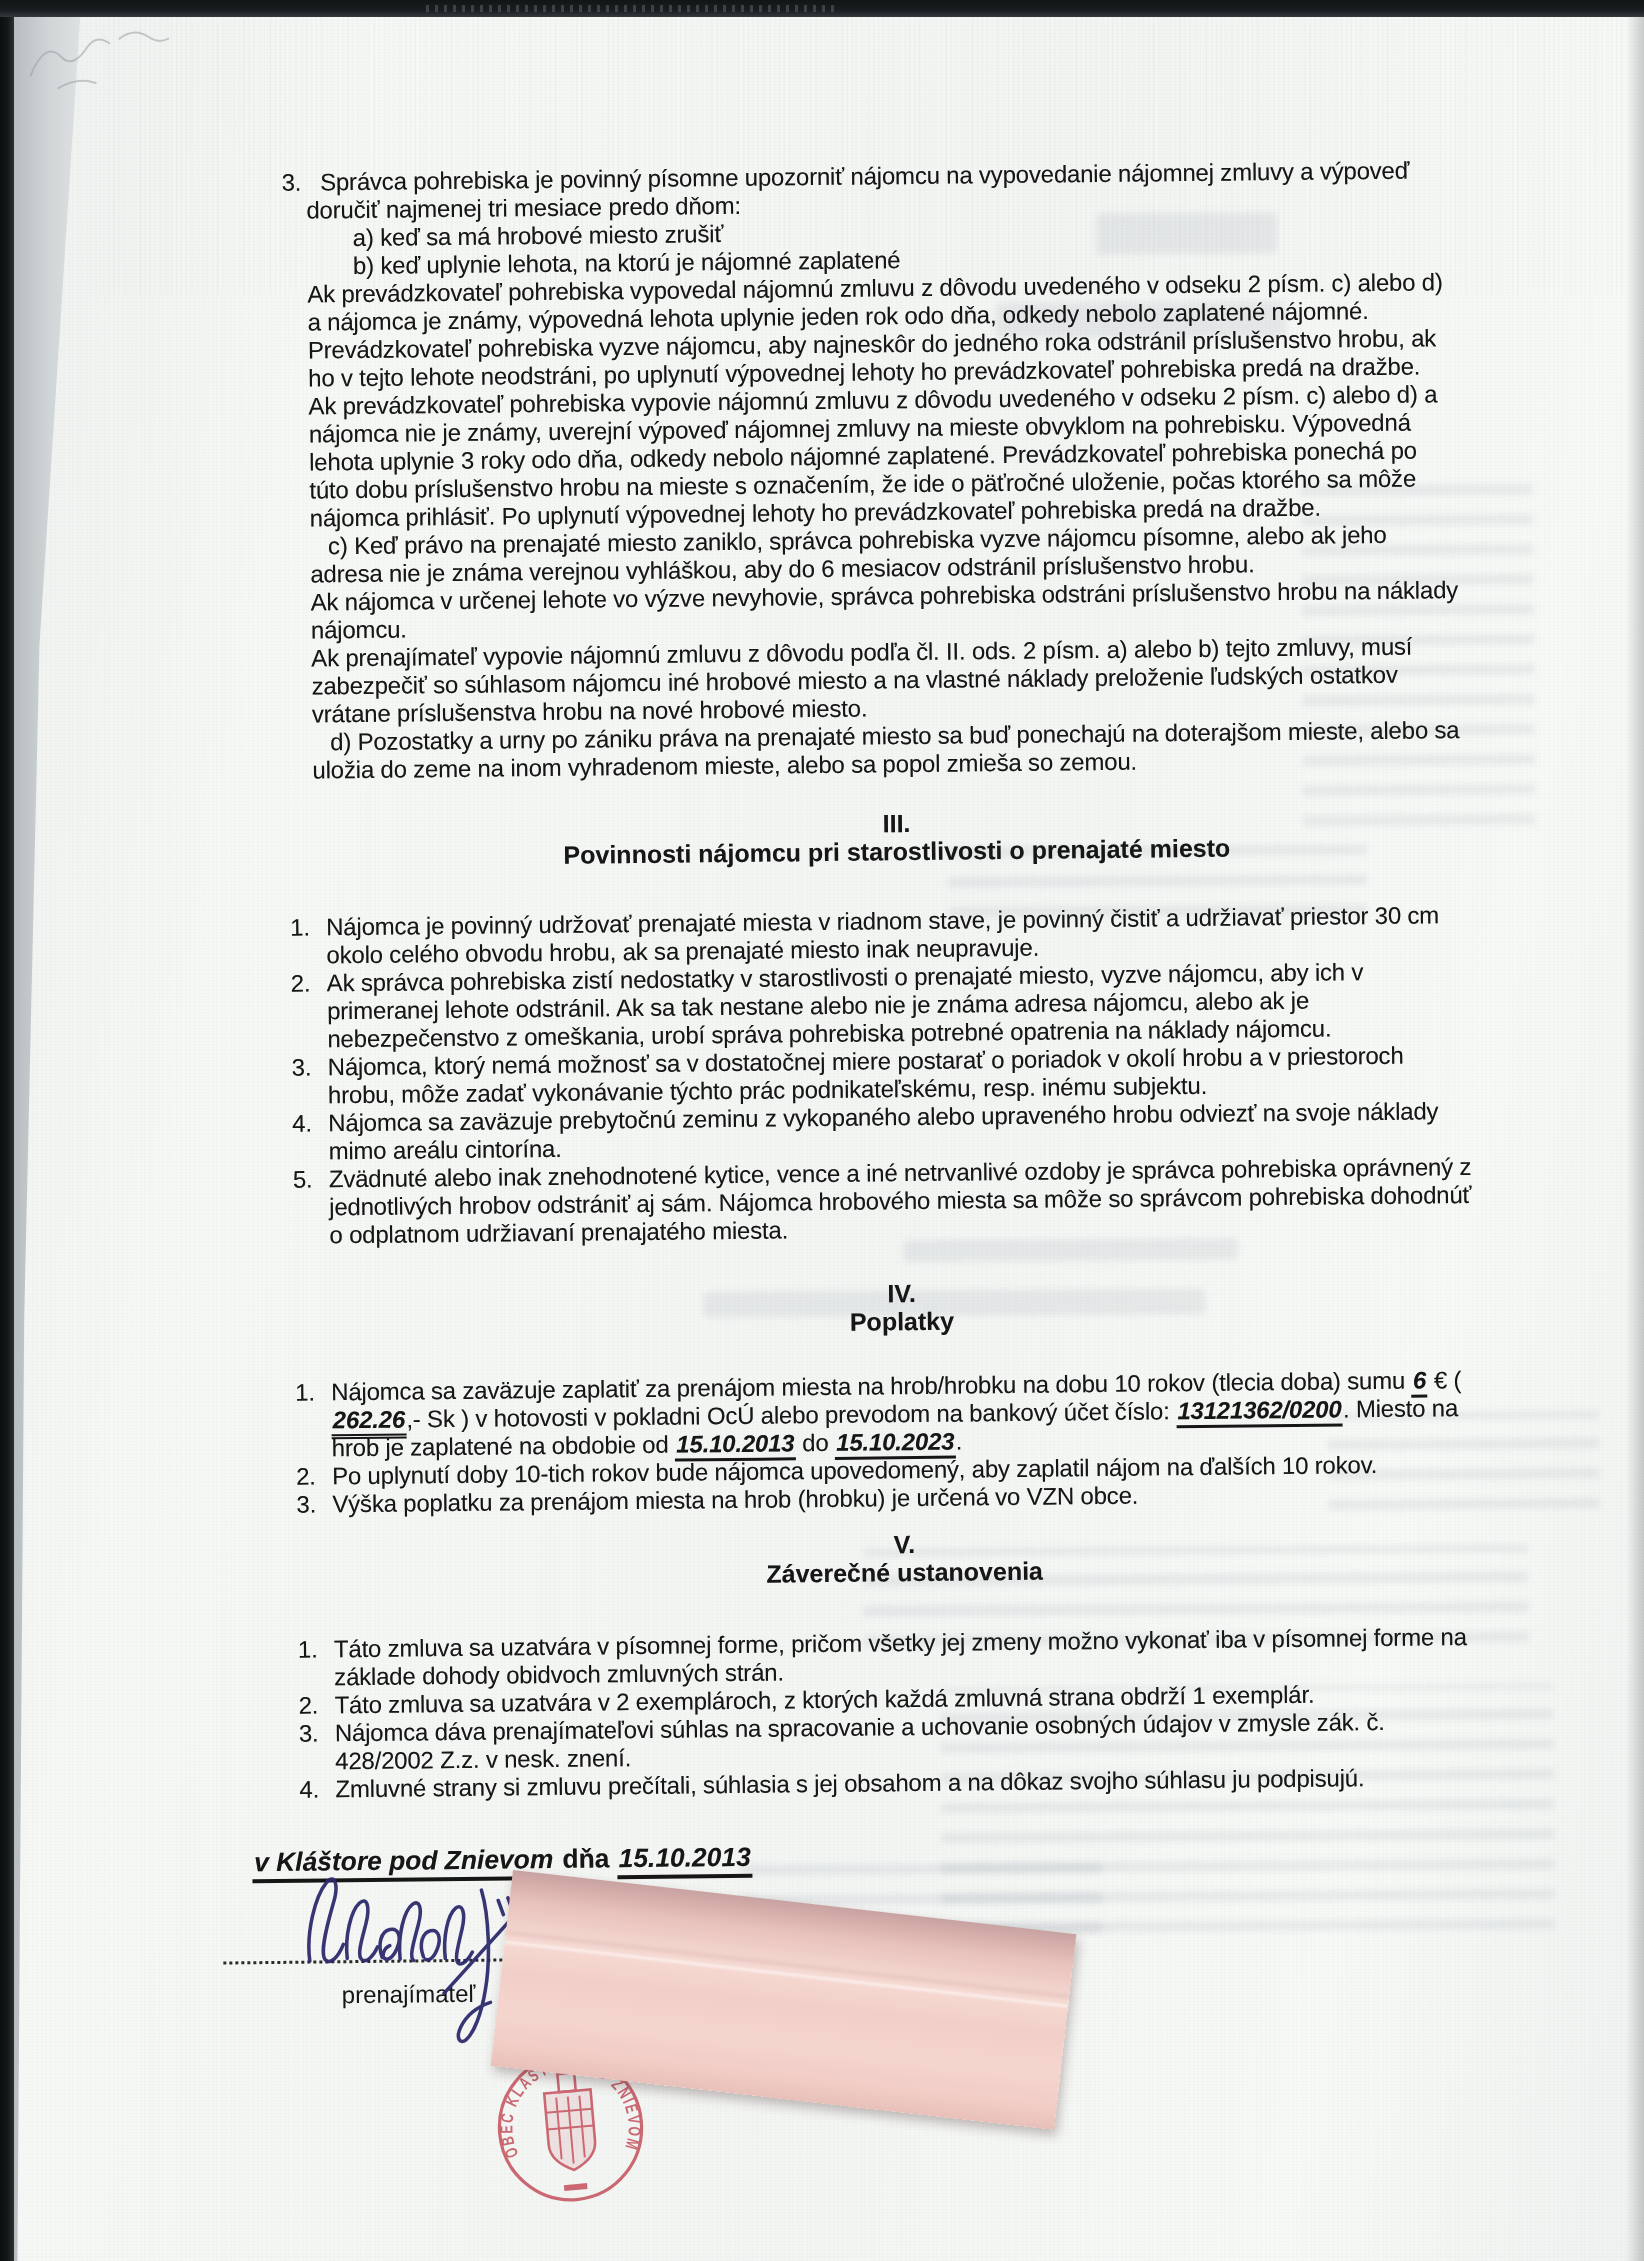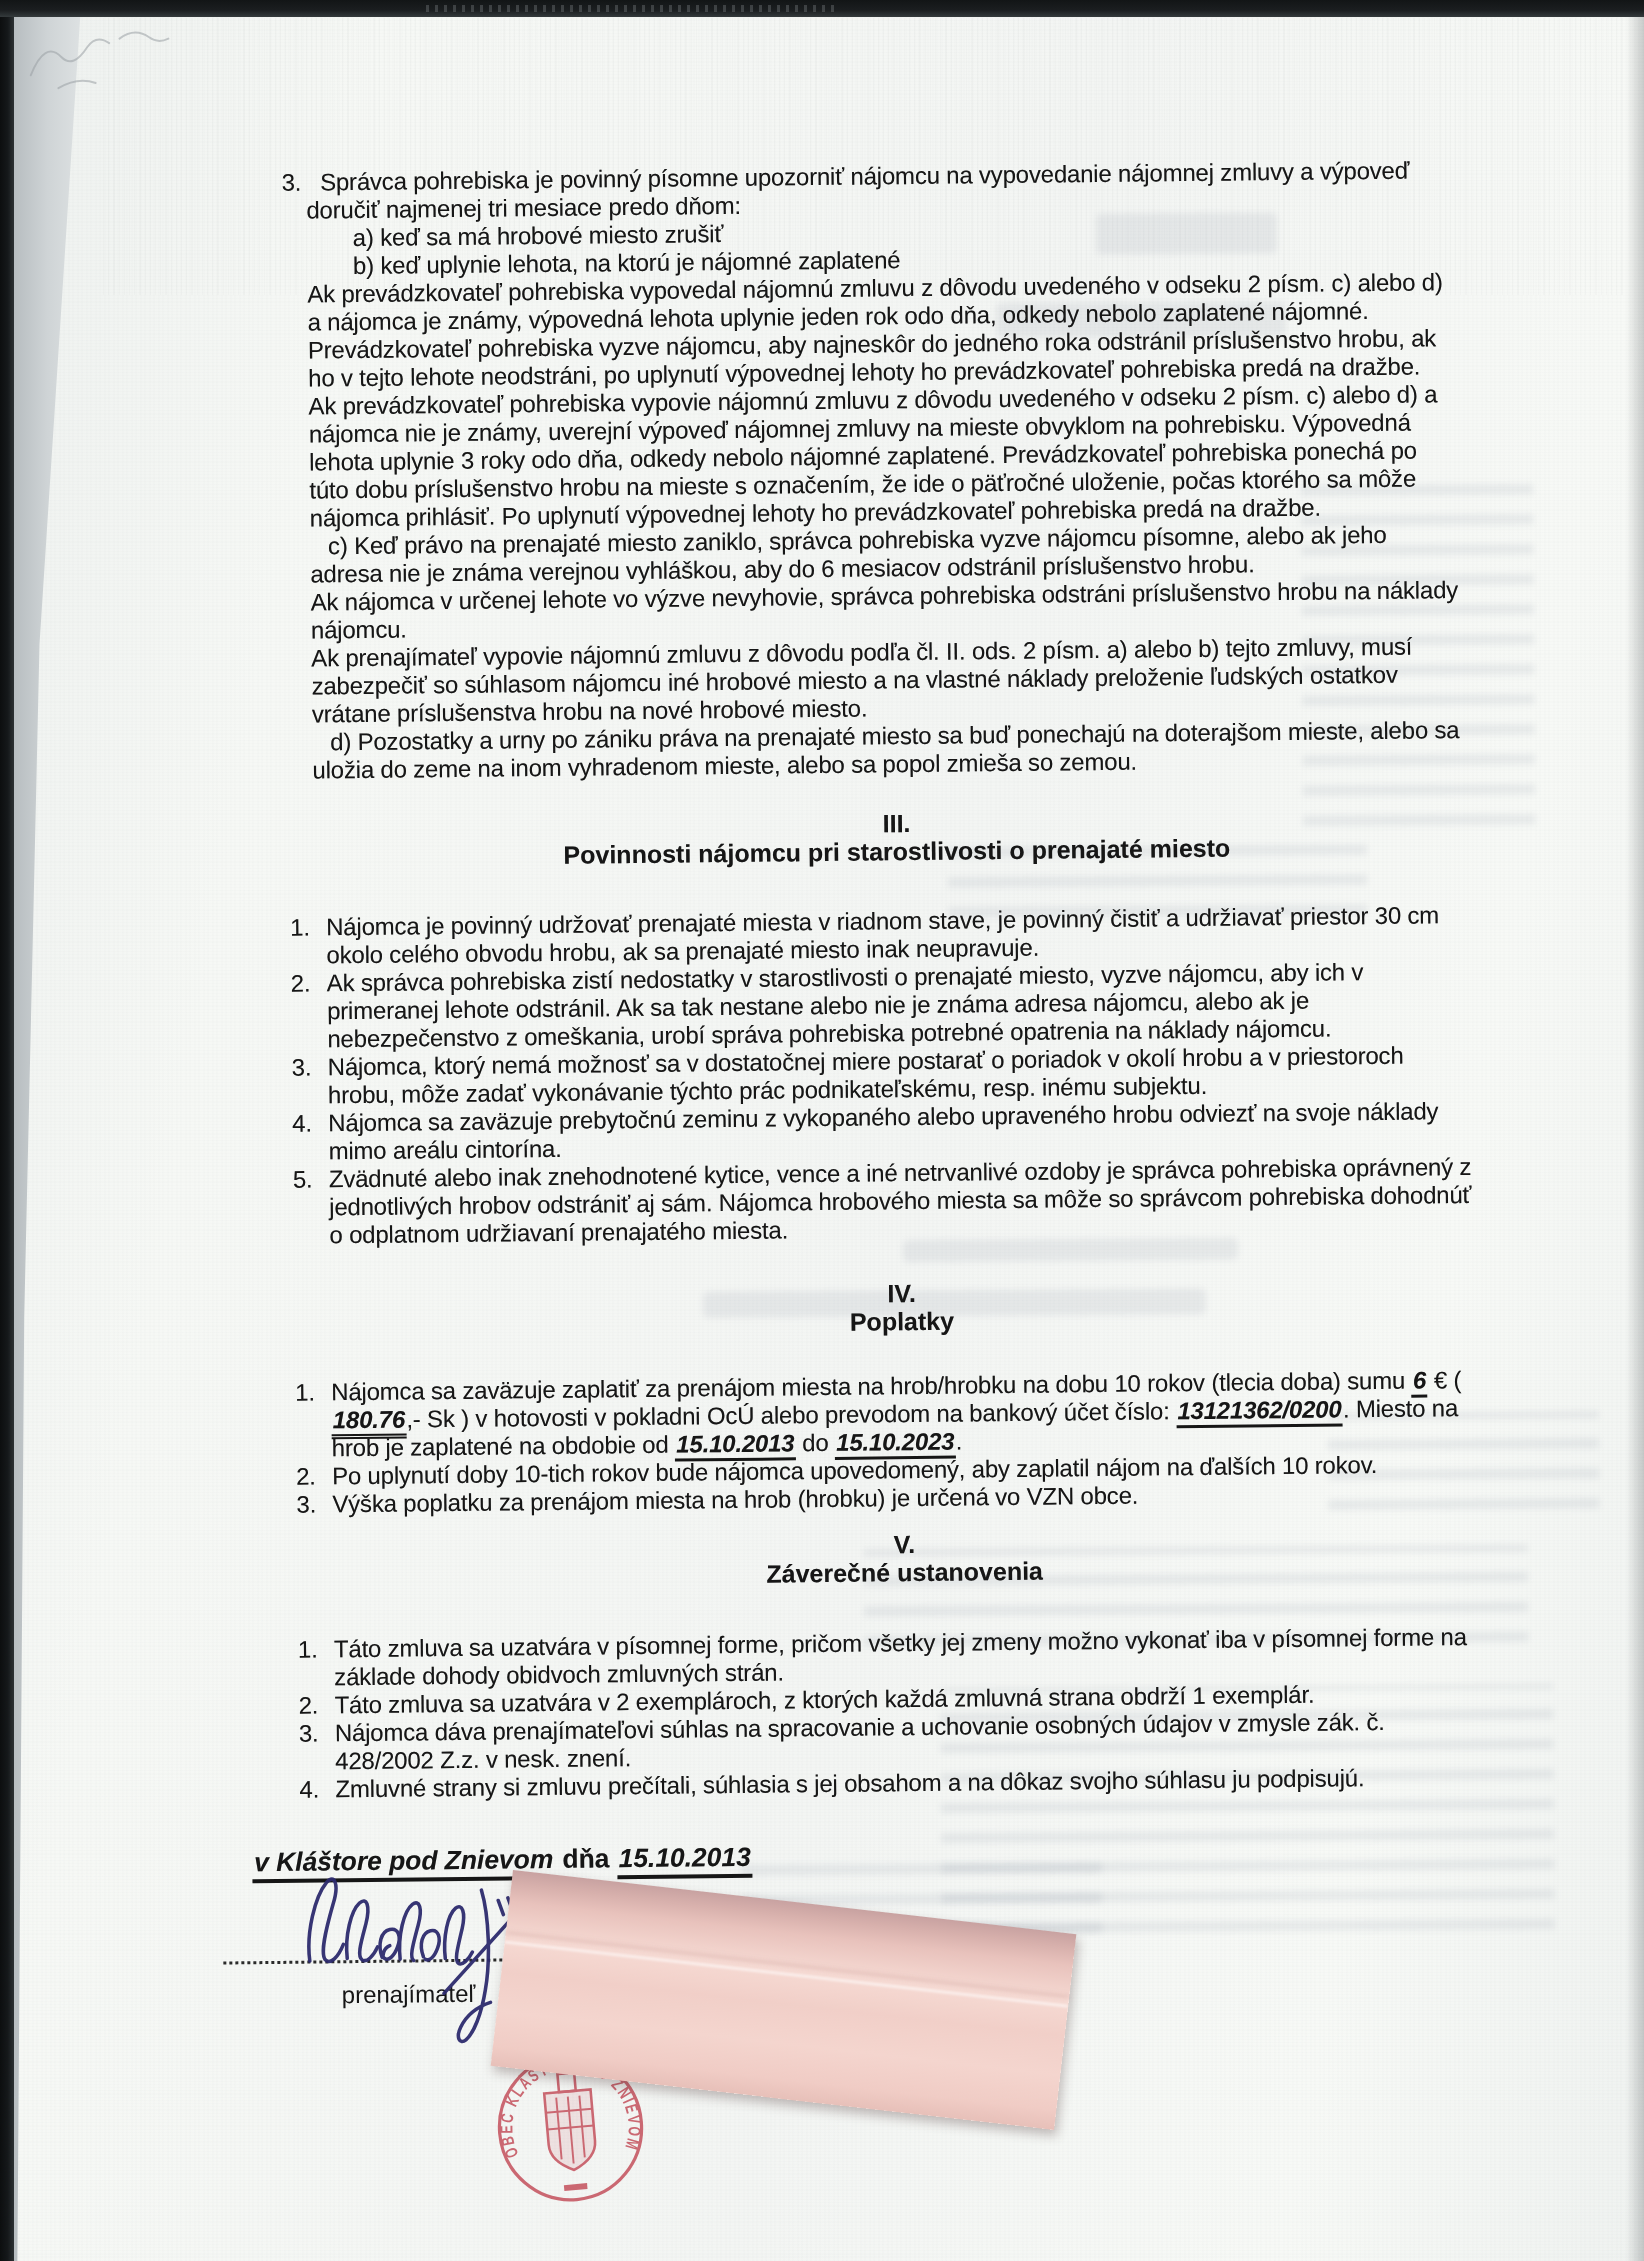--- a/index.html
+++ b/index.html
@@ -150,21 +150,21 @@
       <div class="line"><span class="num">5.</span>Zvädnuté alebo inak znehodnotené kytice, vence a iné netrvanlivé ozdoby je správca pohrebiska oprávnený z</div>
       <div class="line">jednotlivých hrobov odstrániť aj sám. Nájomca hrobového miesta sa môže so správcom pohrebiska dohodnúť</div>
       <div class="line">o odplatnom udržiavaní prenajatého miesta.</div>
     </div>
     <div class="heading" style="top: 1280px;">
       <div>IV.</div>
       <div>Poplatky</div>
     </div>
     <div class="block b-list" style="top: 1373px;">
       <div class="line"><span class="num">1.</span><span>Nájomca sa zaväzuje zaplatiť za prenájom miesta na hrob/hrobku na dobu 10 rokov (tlecia doba) sumu </span><span class="c-v">6</span><span> € (</span></div>
-      <div class="line"><span class="c-v c-d2">180.76</span><span>,- Sk ) v hotovosti v pokladni OcÚ alebo prevodom na bankový účet číslo: </span><span class="c-v">13121362/0200</span><span>. Miesto na</span></div>
+      <div class="line"><span class="c-v c-d2">262.26</span><span>,- Sk ) v hotovosti v pokladni OcÚ alebo prevodom na bankový účet číslo: </span><span class="c-v">13121362/0200</span><span>. Miesto na</span></div>
       <div class="line"><span>hrob je zaplatené na obdobie od </span><span class="c-v">15.10.2013</span><span> do </span><span class="c-v">15.10.2023</span><span>.</span></div>
       <div class="line"><span class="num">2.</span>Po uplynutí doby 10-tich rokov bude nájomca upovedomený, aby zaplatil nájom na ďalších 10 rokov.</div>
       <div class="line"><span class="num">3.</span>Výška poplatku za prenájom miesta na hrob (hrobku) je určená vo VZN obce.</div>
     </div>
     <div class="heading" style="top: 1531px;">
       <div>V.</div>
       <div>Záverečné ustanovenia</div>
     </div>
     <div class="block b-list" style="top: 1630px;">
       <div class="line"><span class="num">1.</span>Táto zmluva sa uzatvára v písomnej forme, pričom všetky jej zmeny možno vykonať iba v písomnej forme na</div>

